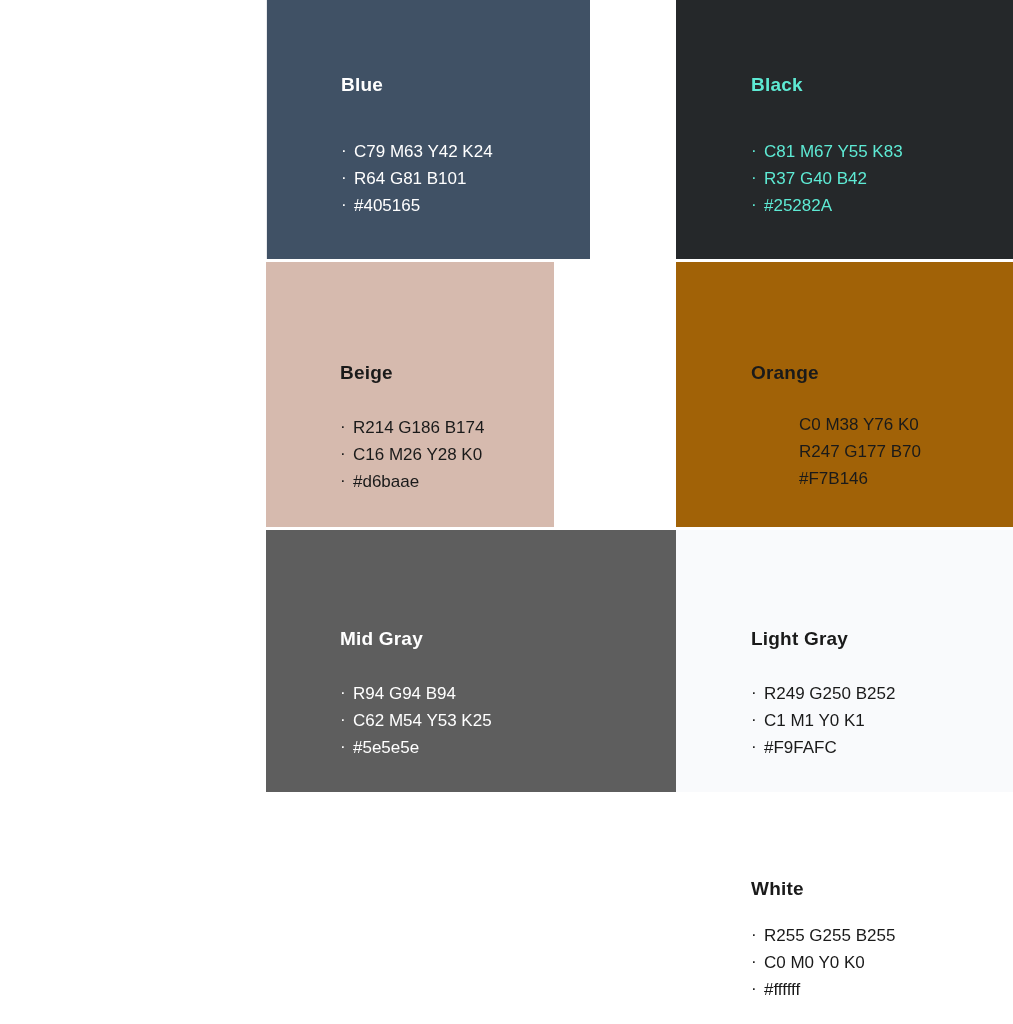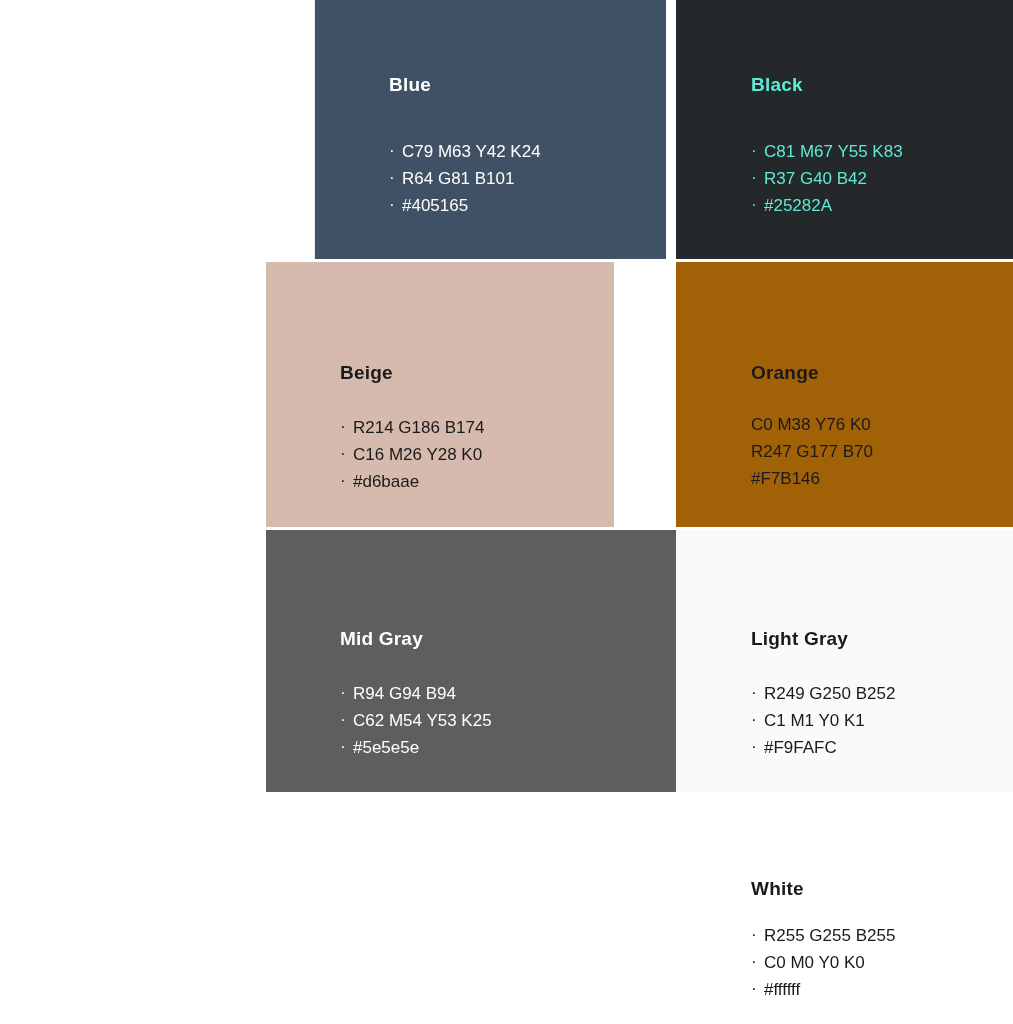--- a/index.html
+++ b/index.html
@@ -52,41 +52,41 @@
   }
   .specs.bulleted li::before {
     content: "\00B7";
     position: absolute;
     left: 0;
     top: -1px;
     font-size: 17px;
   }
   .specs.plain li {
     padding-left: 0;
+    margin-left: 48px;
   }
 
   
   #swatch-blue {
-    left: 266px; top: 0px; width: 352px; height: 259px;
+    left: 266px; top: 0px; width: 324px; height: 259px;
     border-left: 1px solid #e9eaec;
-    margin-left: 48px;
   }
   #swatch-blue .swatch-inner { left: 74px; top: 74px; }
   #swatch-blue .swatch-title { margin-bottom: 42px; }
 
   
   #swatch-black {
     left: 676px; top: 0px; width: 337px; height: 259px;
   }
   #swatch-black .swatch-inner { left: 75px; top: 74px; }
   #swatch-black .swatch-title { margin-bottom: 42px; }
 
   
   #swatch-beige {
-    left: 266px; top: 262px; width: 348px; height: 265px;
+    left: 266px; top: 262px; width: 288px; height: 265px;
   }
   #swatch-beige .swatch-inner { left: 74px; top: 100px; }
   #swatch-beige .swatch-title { margin-bottom: 30px; }
 
   
   #swatch-orange {
     left: 676px; top: 262px; width: 337px; height: 265px;
   }
   #swatch-orange .swatch-inner { left: 75px; top: 100px; }
   #swatch-orange .swatch-title { margin-bottom: 27px; }

